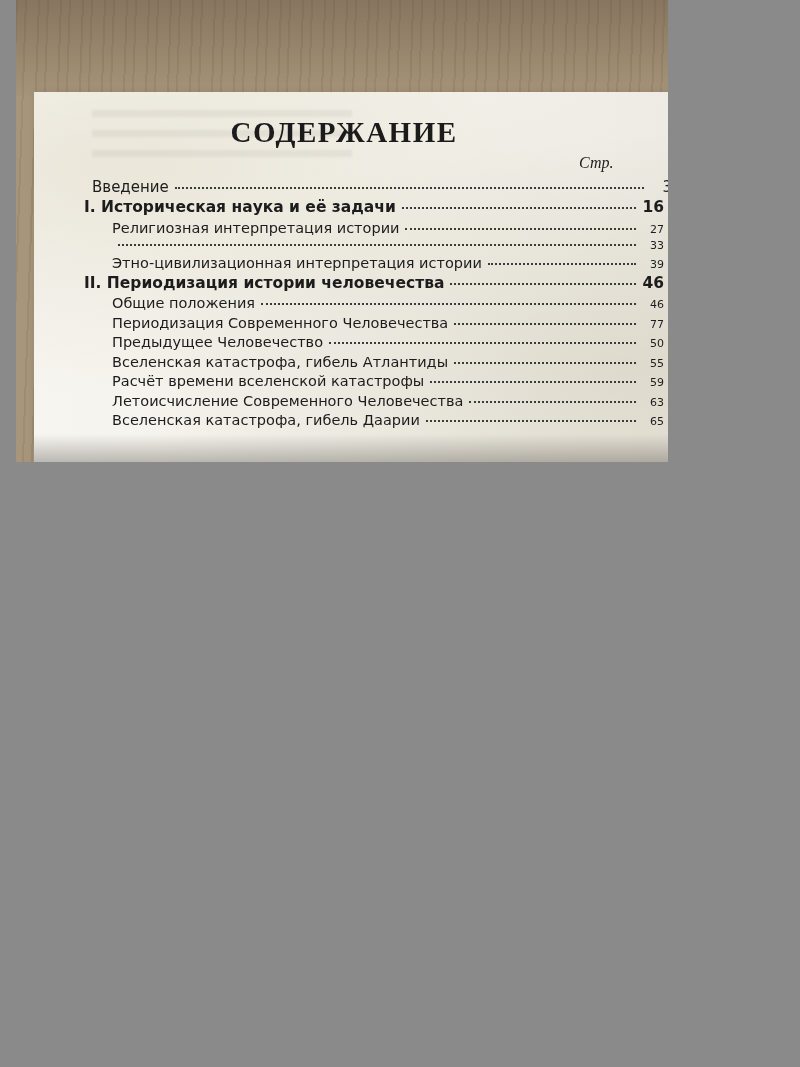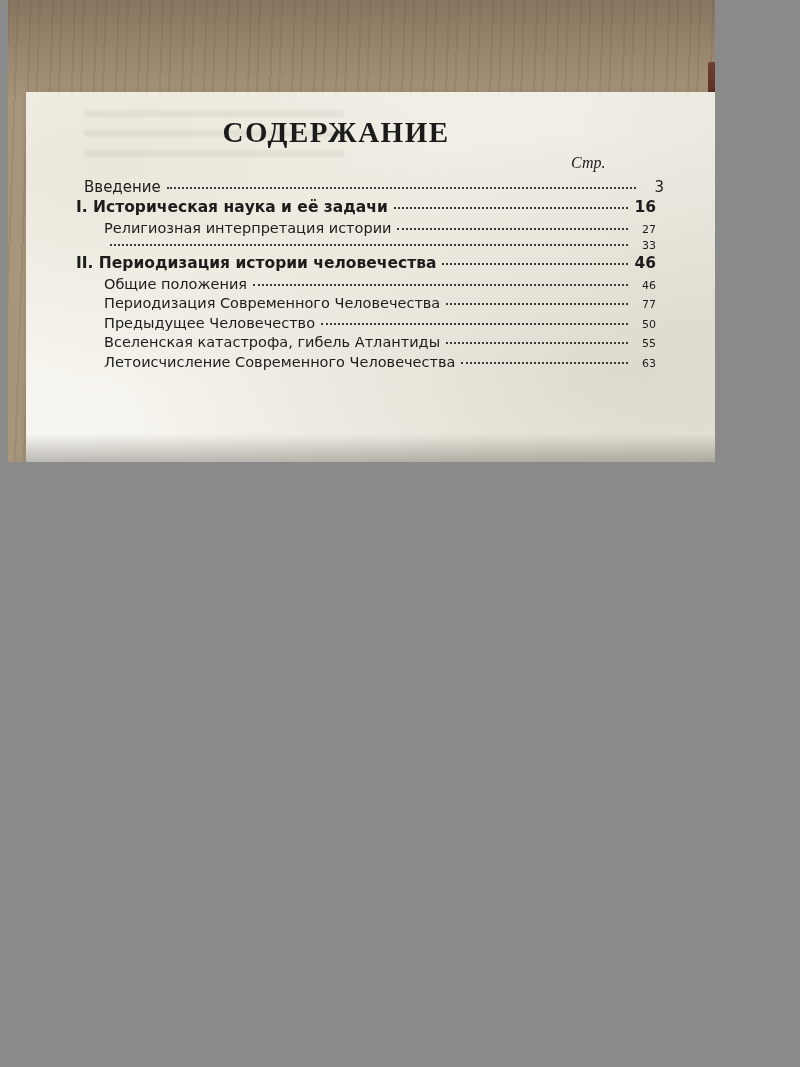--- a/index.html
+++ b/index.html
@@ -11,23 +11,23 @@
     width: 800px;
     height: 1067px;
     position: relative;
     overflow: hidden;
     font-family: "DejaVu Sans", sans-serif;
   }
 
   
   #photo {
     position: absolute;
-    left: 8px;
+    left: 16px;
     top: 0;
-    width: 707px;
+    width: 652px;
     height: 462px;
     overflow: hidden;
     background: #fef9c3;
   }
 
   
   .table-bg {
     position: absolute;
     inset: 0;
     background:
@@ -259,20 +259,25 @@
         <span class="label">Религиозная интерпретация истории</span>
         <span class="leader"></span>
         <span class="pageno">27</span>
       </div>
 
       <div class="toc-row level-section">
         <span class="leader"></span>
         <span class="pageno">33</span>
       </div>
 
+      <div class="toc-row level-section">
+        <span class="label">Этно-цивилизационная интерпретация истории</span>
+        <span class="leader"></span>
+        <span class="pageno">39</span>
+      </div>
 
       <div class="toc-row level-chapter">
         <span class="label">II. Периодизация истории человечества</span>
         <span class="leader"></span>
         <span class="pageno">46</span>
       </div>
 
       <div class="toc-row level-section">
         <span class="label">Общие положения</span>
         <span class="leader"></span>
@@ -290,27 +295,37 @@
         <span class="leader"></span>
         <span class="pageno">50</span>
       </div>
 
       <div class="toc-row level-section">
         <span class="label">Вселенская катастрофа, гибель Атлантиды</span>
         <span class="leader"></span>
         <span class="pageno">55</span>
       </div>
 
+      <div class="toc-row level-section">
+        <span class="label">Расчёт времени вселенской катастрофы</span>
+        <span class="leader"></span>
+        <span class="pageno">59</span>
+      </div>
 
       <div class="toc-row level-section">
         <span class="label">Летоисчисление Современного Человечества</span>
         <span class="leader"></span>
         <span class="pageno">63</span>
       </div>
 
+      <div class="toc-row level-section">
+        <span class="label">Вселенская катастрофа, гибель Даарии</span>
+        <span class="leader"></span>
+        <span class="pageno">65</span>
+      </div>
 
     </div>
 
     <div class="page-bottom-shade"></div>
   </div>
 </div>
 
 <div id="filler"></div>
 
 </body></html>

